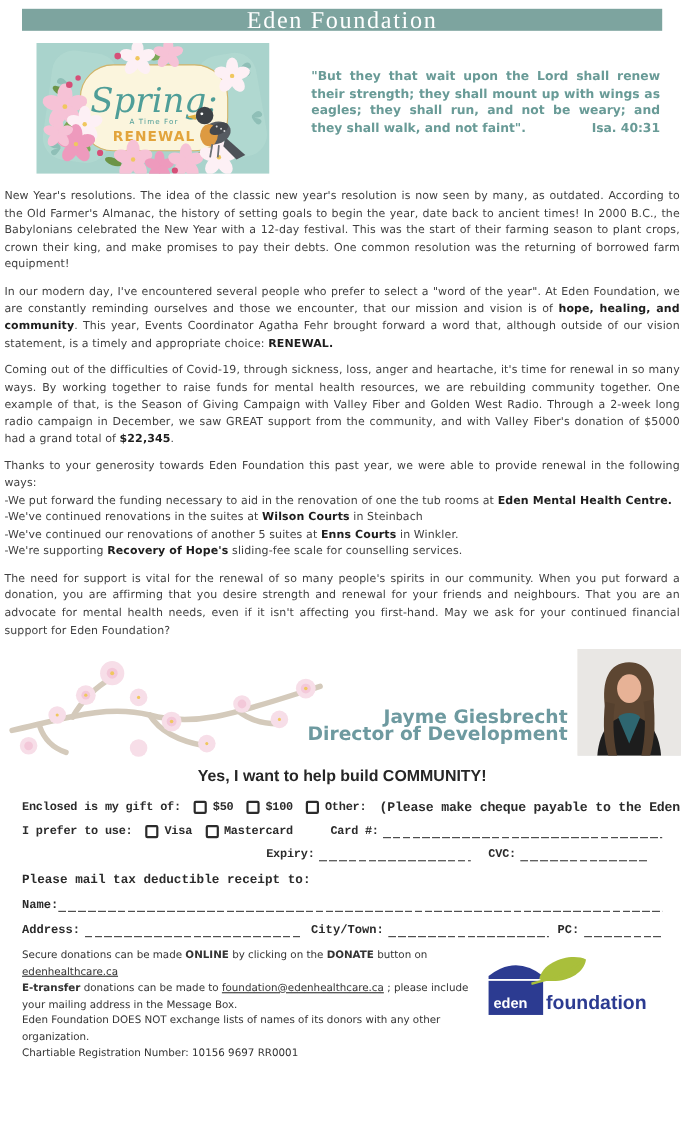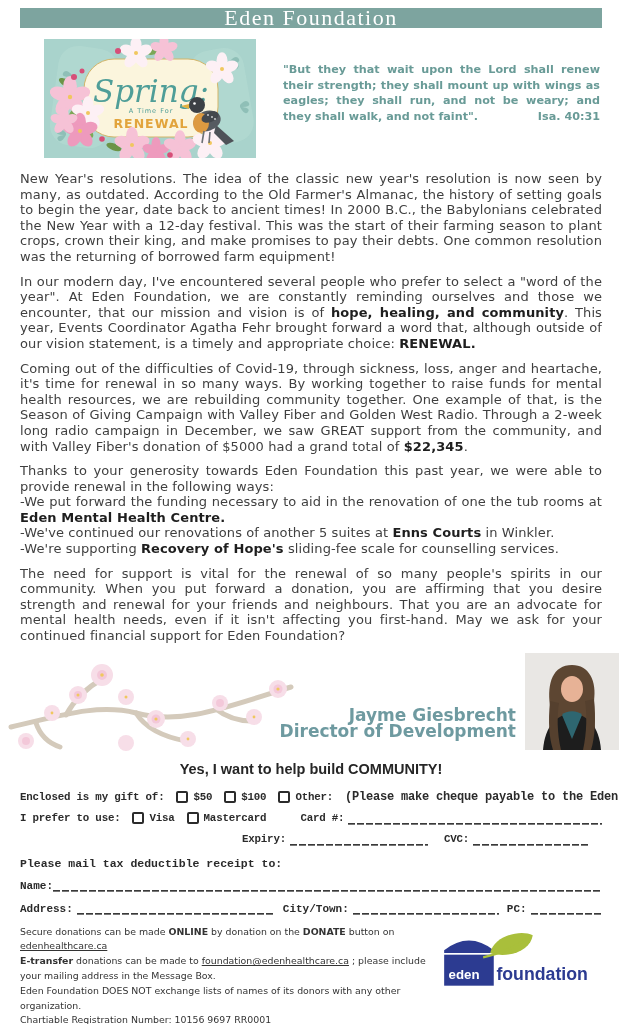--- a/index.html
+++ b/index.html
@@ -12,30 +12,30 @@
   .header {
     margin: 8px 20px 0; height: 20px; background: #7da49f;
     display: flex; align-items: center; justify-content: center;
   }
   .header-title {
     font-family: "Liberation Serif", serif; font-weight: 400;
     font-size: 22px; color: #ffffff; letter-spacing: 1.5px;
   }
   
   .hero { position: relative; margin: 11px 20px 0; height: 119px; }
-  .spring-img { position: absolute; left: 12px; top: 0; width: 196px; height: 119px; padding-left: 12px; }
+  .spring-img { position: absolute; left: 1px; top: 0; width: 196px; height: 119px; padding-left: 12px; }
   .quote {
     position: absolute; left: 263px; right: 2px; top: 23px;
     font-size: 11.2px; line-height: 15.6px; font-weight: 700;
     color: #699b97; text-align: justify;
   }
   .quote-ref { position: absolute; right: 0; bottom: 0; background:#fff; padding-left:6px; }
   
   .body-text {
-    margin: 13px 20px 0; font-size: 13px; line-height: 15.6px;
+    margin: 13px 4px 0; font-size: 10px; line-height: 15.6px;
     color: #3f3f3f; text-align: justify; letter-spacing: 0.1px;
   }
   .body-text p { margin: 0 0 9px; }
   .body-text .tight p { margin: 0; }
   .body-text .tight { margin: 0 0 9px; }
   .seg-b { font-weight: 700; color: #1e1e1e; }
   .seg-u { text-decoration: underline; }
   
   .sig-row { position: relative; height: 104px; }
   .blossom { position: absolute; left: 6px; top: 4px; }
@@ -169,20 +169,21 @@
     </div>
   </div>
 
   <div class="body-text">
     <p><span>New Year's resolutions. The idea of the classic new year's resolution is now seen by many, as outdated. According to the Old Farmer's Almanac, the history of setting goals to begin the year, date back to ancient times! In 2000 B.C., the Babylonians celebrated the New Year with a 12-day festival. This was the start of their farming season to plant crops, crown their king, and make promises to pay their debts. One common resolution was the returning of borrowed farm equipment!</span></p>
     <p><span>In our modern day, I've encountered several people who prefer to select a "word of the year". At Eden Foundation, we are constantly reminding ourselves and those we encounter, that our mission and vision is of </span><span class="seg-b">hope, healing, and community</span><span>. This year, Events Coordinator Agatha Fehr brought forward a word that, although outside of our vision statement, is a timely and appropriate choice: </span><span class="seg-b">RENEWAL.</span></p>
     <p><span>Coming out of the difficulties of Covid-19, through sickness, loss, anger and heartache, it's time for renewal in so many ways. By working together to raise funds for mental health resources, we are rebuilding community together. One example of that, is the Season of Giving Campaign with Valley Fiber and Golden West Radio. Through a 2-week long radio campaign in December, we saw GREAT support from the community, and with Valley Fiber's donation of $5000 had a grand total of </span><span class="seg-b">$22,345</span><span>.</span></p>
     <div class="tight">
       <p><span>Thanks to your generosity towards Eden Foundation this past year, we were able to provide renewal in the following ways:</span></p>
       <p><span>-We put forward the funding necessary to aid in the renovation of one the tub rooms at </span><span class="seg-b">Eden Mental Health Centre.</span></p>
+      <p><span>-We've continued renovations in the suites at </span><span class="seg-b">Wilson Courts</span><span> in Steinbach</span></p>
       <p><span>-We've continued our renovations of another 5 suites at </span><span class="seg-b">Enns Courts</span><span> in Winkler.</span></p>
       <p><span>-We're supporting </span><span class="seg-b">Recovery of Hope's</span><span> sliding-fee scale for counselling services.</span></p>
     </div>
     <p><span>The need for support is vital for the renewal of so many people's spirits in our community. When you put forward a donation, you are affirming that you desire strength and renewal for your friends and neighbours. That you are an advocate for mental health needs, even if it isn't affecting you first-hand. May we ask for your continued financial support for Eden Foundation?</span></p>
   </div>
 
   <div class="sig-row">
     <svg class="blossom" width="290" height="96" viewBox="0 0 290 96">
       <g stroke="#d4cabb" stroke-width="5" fill="none" stroke-linecap="round">
         <path d="M5,70 C50,60 90,46 130,56 C175,68 215,52 285,30"></path>
@@ -282,21 +283,21 @@
       <span class="uline" style="width:198px;margin-left:4px"></span>
       <span class="ml8">City/Town:</span>
       <span class="uline" style="width:146px;margin-left:4px"></span>
       <span class="ml8">PC:</span>
       <span class="uline grow" style="margin-left:4px"></span>
     </div>
   </div>
 
   <div class="footer">
     <div class="fineprint">
-      <div><span>Secure donations can be made </span><span class="seg-b">ONLINE</span><span> by donation on the </span><span class="seg-b">DONATE</span><span> button on </span><span class="seg-u">edenhealthcare.ca</span></div>
+      <div><span>Secure donations can be made </span><span class="seg-b">ONLINE</span><span> by clicking on the </span><span class="seg-b">DONATE</span><span> button on </span><span class="seg-u">edenhealthcare.ca</span></div>
       <div><span class="seg-b">E-transfer</span><span> donations can be made to </span><span class="seg-u">foundation@edenhealthcare.ca</span><span> ; please include your mailing address in the Message Box.</span></div>
       <div><span>Eden Foundation DOES NOT exchange lists of names of its donors with any other organization.</span></div>
       <div><span>Chartiable Registration Number:  10156 9697 RR0001</span></div>
     </div>
     <div class="logo-box">
       <svg width="166" height="62" viewBox="0 0 185 70">
         <path d="M8,24 Q36,2 64,24 L64,27 L8,27 Z" fill="#2c3b91"></path>
         <rect x="8" y="29" width="56" height="35" fill="#2c3b91"></rect>
         <path d="M60,27 C64,8 94,0 108,7 C106,22 86,33 62,28 Z" fill="#a9bf3b"></path>
         <path d="M52,32 C70,28 90,20 104,9" stroke="#a9bf3b" stroke-width="2.5" fill="none"></path>

